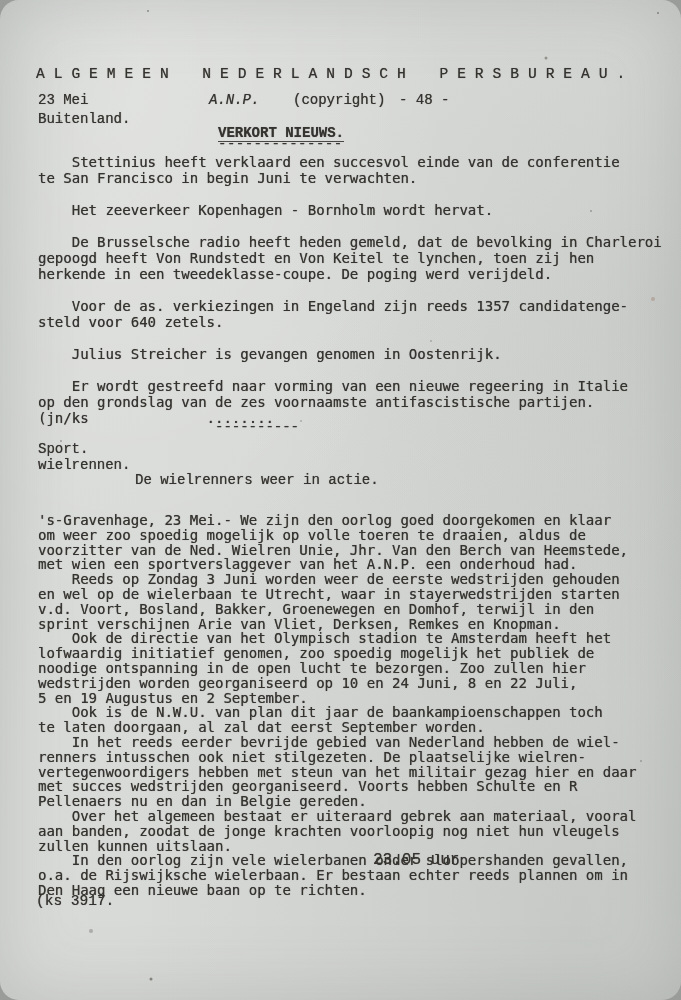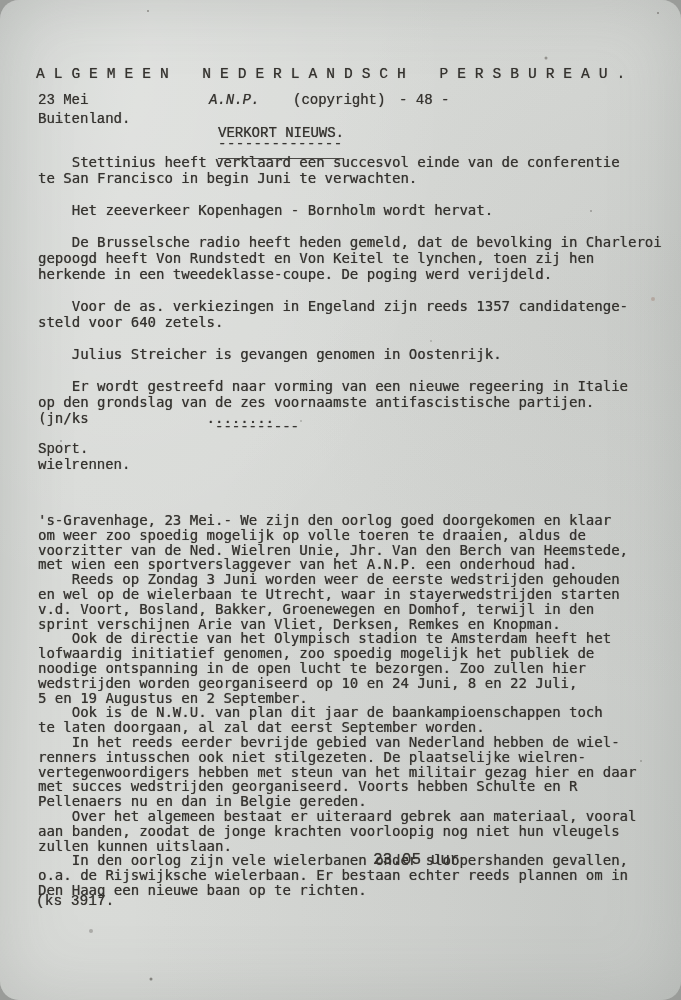--- a/index.html
+++ b/index.html
@@ -32,21 +32,22 @@
   .dateline span{position:absolute;font-size:14px;}
   .d-date{left:38px;}
   .d-agency{left:209px;font-style:italic;}
   .d-copy{left:293px;}
   .d-issue{left:399px;}
   .dateline{top:92px;left:0;width:631px;height:16px;}
   .sectionlabel{left:38px;top:111px;font-size:14px;}
   .bulletin-title{
     left:218px;top:125px;font-size:14px;
     border-bottom:1.5px solid rgba(48,46,42,0.85);
-    padding-bottom:17px;
+    padding-bottom:0px;
+    font-weight:bold;
   }
   .bulletin-underline{left:218px;top:136px;font-size:14px;letter-spacing:0.5px;color:rgba(50,48,44,0.9);}
   .newsblock{
     left:38px;top:154px;
     font-size:14px;line-height:16px;
     margin:0;
   }
   pre.ink{margin:0;}
   .section-dashes{left:215px;top:419px;font-size:14px;color:rgba(50,48,44,0.9);}
   .sport-label{left:38px;top:441px;font-size:14px;}
@@ -113,20 +114,21 @@
     Julius Streicher is gevangen genomen in Oostenrijk.
 
     Er wordt gestreefd naar vorming van een nieuwe regeering in Italie
 op den grondslag van de zes voornaamste antifascistische partijen.
 (jn/ks              ........</pre>
 
   <div class="abs ink section-dashes">----------</div>
 
   <div class="abs ink sport-label">Sport.</div>
   <div class="abs ink sport-discipline">wielrennen.</div>
+  <div class="abs ink headline1">De wielrenners weer in actie.</div>
 
   <pre class="abs ink articleblock">'s-Gravenhage, 23 Mei.- We zijn den oorlog goed doorgekomen en klaar
 om weer zoo spoedig mogelijk op volle toeren te draaien, aldus de
 voorzitter van de Ned. Wielren Unie, Jhr. Van den Berch van Heemstede,
 met wien een sportverslaggever van het A.N.P. een onderhoud had.
     Reeds op Zondag 3 Juni worden weer de eerste wedstrijden gehouden
 en wel op de wielerbaan te Utrecht, waar in stayerwedstrijden starten
 v.d. Voort, Bosland, Bakker, Groenewegen en Domhof, terwijl in den
 sprint verschijnen Arie van Vliet, Derksen, Remkes en Knopman.
     Ook de directie van het Olympisch stadion te Amsterdam heeft het

